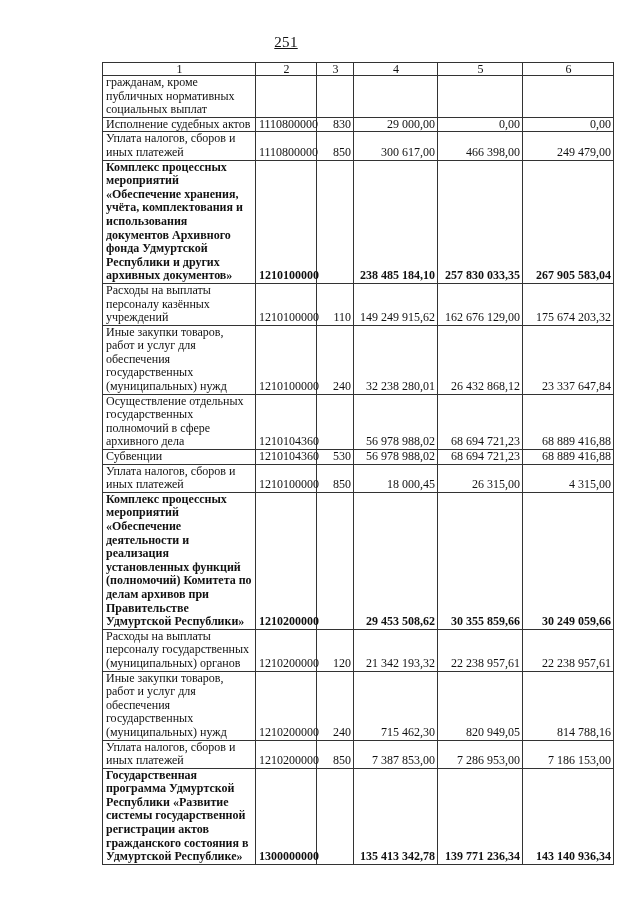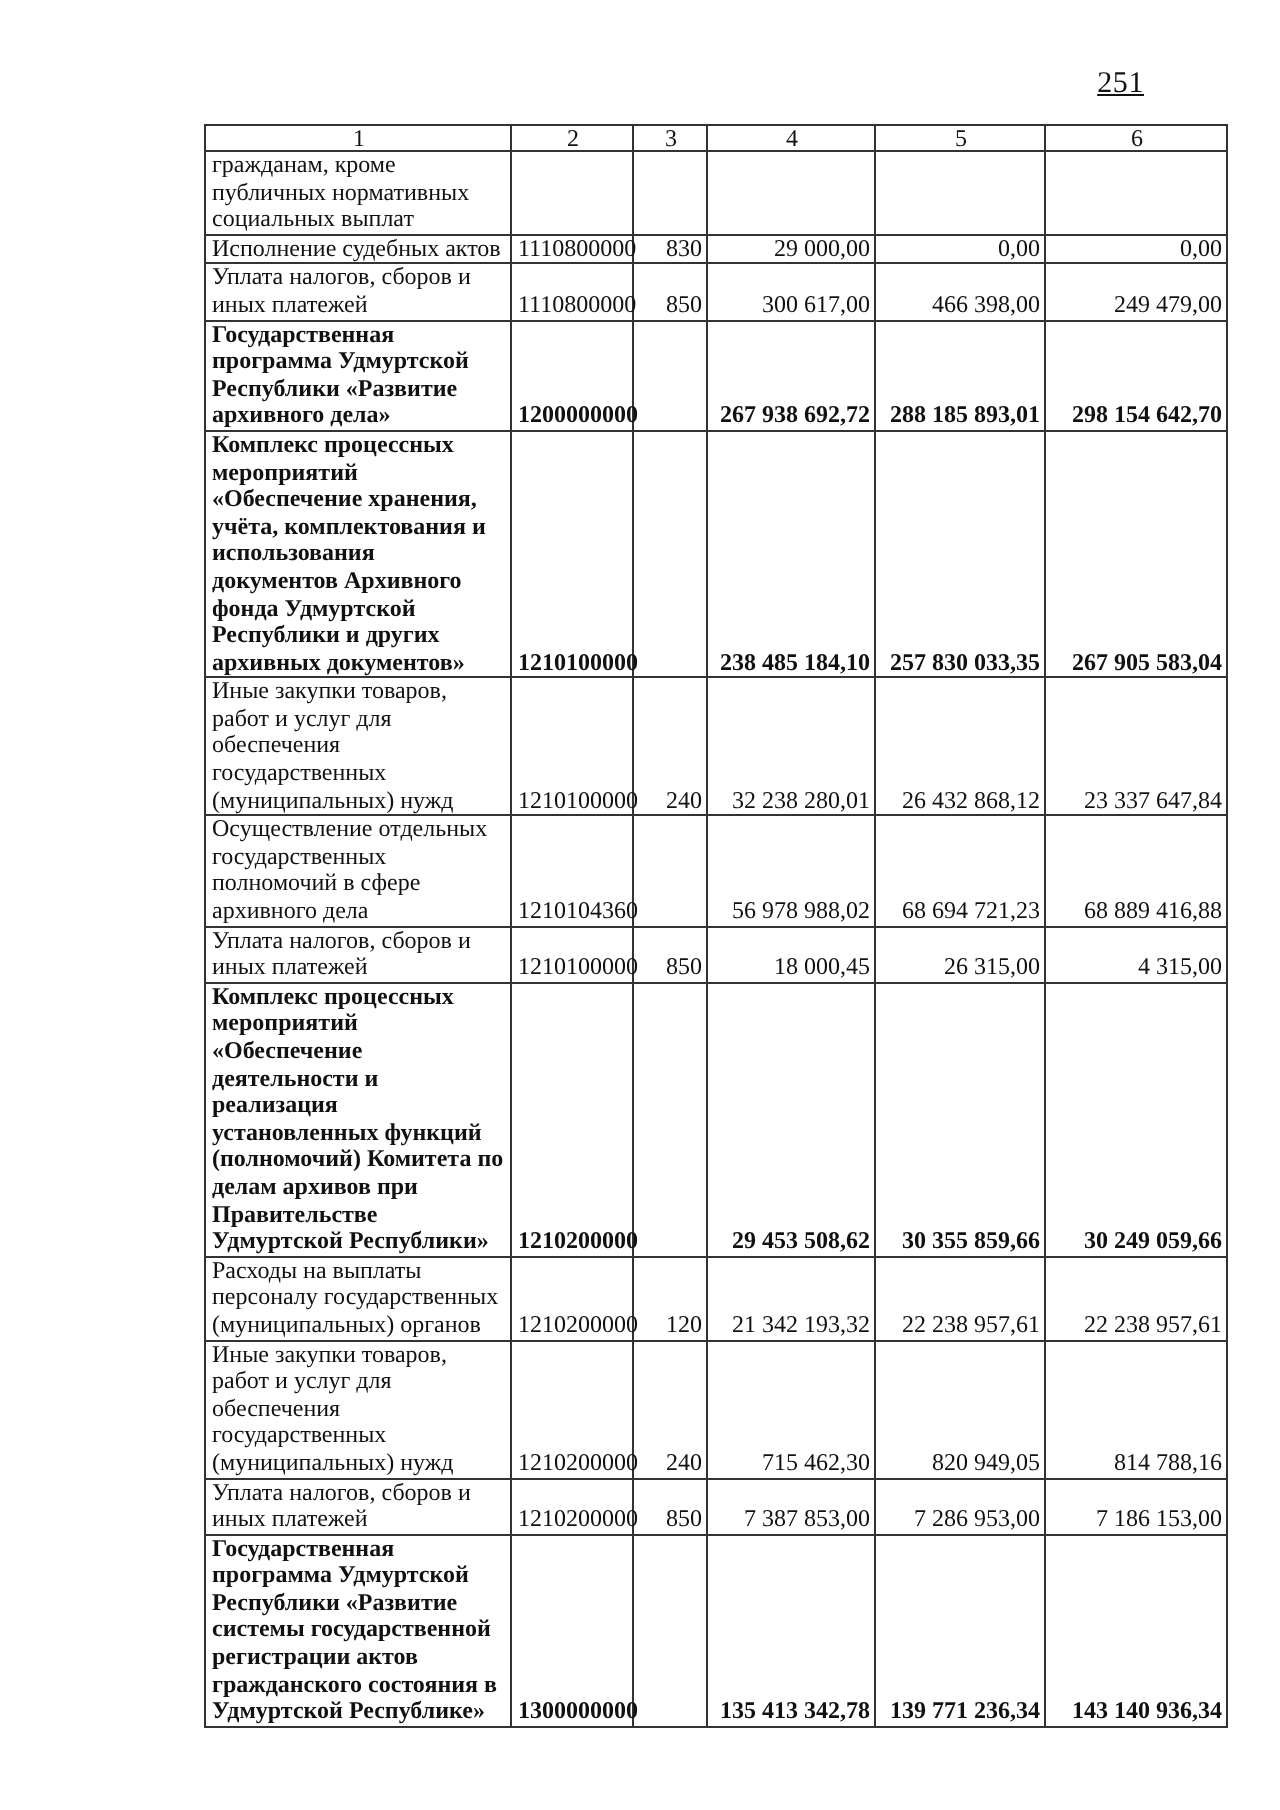--- a/index.html
+++ b/index.html
@@ -1,21 +1,21 @@
 <!DOCTYPE html>
 <html><head>
 <meta charset="utf-8">
 <style>
   html, body { margin: 0; padding: 0; }
   body {
     width: 640px; height: 905px; background: #ffffff; position: relative;
     overflow: hidden; font-family: "Liberation Serif", "DejaVu Serif", serif; color: #111;
   }
   .page-number {
-    position: absolute; top: 34px; left: 0; width: 572px; text-align: right;
+    position: absolute; top: 34px; left: 0; width: 572px; text-align: center;
     font-size: 15px; letter-spacing: 0.3px; text-decoration: underline;
   }
   table.budget {
     position: absolute; left: 102px; top: 62px; width: 511px;
     border-collapse: collapse; table-layout: fixed;
     font-size: 12px; line-height: 13.6px;
   }
   table.budget td, table.budget th {
     border: 1px solid #333; padding: 0 2px 0 3px; vertical-align: bottom;
     font-weight: normal;
@@ -72,47 +72,55 @@
       </tr>
       <tr>
         <td class="name">Уплата налогов, сборов и иных платежей</td>
         <td class="code">1110800000</td>
         <td class="type">850</td>
         <td class="num">300 617,00</td>
         <td class="num">466 398,00</td>
         <td class="num">249 479,00</td>
       </tr>
       <tr class="bold">
-        <td class="name">Государственная программа Удмуртской Республики «Развитие архивного дела»</td>
-        <td class="code">1200000000</td>
-        <td class="type"></td>
-        <td class="num">267 938 692,72</td>
-        <td class="num">288 185 893,01</td>
-        <td class="num">298 154 642,70</td>
-      </tr>
-      <tr class="bold">
         <td class="name">Комплекс процессных мероприятий «Обеспечение хранения, учёта, комплектования и использования документов Архивного фонда Удмуртской Республики и других архивных документов»</td>
         <td class="code">1210100000</td>
         <td class="type"></td>
         <td class="num">238 485 184,10</td>
         <td class="num">257 830 033,35</td>
         <td class="num">267 905 583,04</td>
+      </tr>
+      <tr>
+        <td class="name">Расходы на выплаты персоналу казённых учреждений</td>
+        <td class="code">1210100000</td>
+        <td class="type">110</td>
+        <td class="num">149 249 915,62</td>
+        <td class="num">162 676 129,00</td>
+        <td class="num">175 674 203,32</td>
       </tr>
       <tr>
         <td class="name">Иные закупки товаров, работ и услуг для обеспечения государственных (муниципальных) нужд</td>
         <td class="code">1210100000</td>
         <td class="type">240</td>
         <td class="num">32 238 280,01</td>
         <td class="num">26 432 868,12</td>
         <td class="num">23 337 647,84</td>
       </tr>
       <tr>
         <td class="name">Осуществление отдельных государственных полномочий в сфере архивного дела</td>
         <td class="code">1210104360</td>
         <td class="type"></td>
+        <td class="num">56 978 988,02</td>
+        <td class="num">68 694 721,23</td>
+        <td class="num">68 889 416,88</td>
+      </tr>
+      <tr>
+        <td class="name">Субвенции</td>
+        <td class="code">1210104360</td>
+        <td class="type">530</td>
         <td class="num">56 978 988,02</td>
         <td class="num">68 694 721,23</td>
         <td class="num">68 889 416,88</td>
       </tr>
       <tr>
         <td class="name">Уплата налогов, сборов и иных платежей</td>
         <td class="code">1210100000</td>
         <td class="type">850</td>
         <td class="num">18 000,45</td>
         <td class="num">26 315,00</td>

